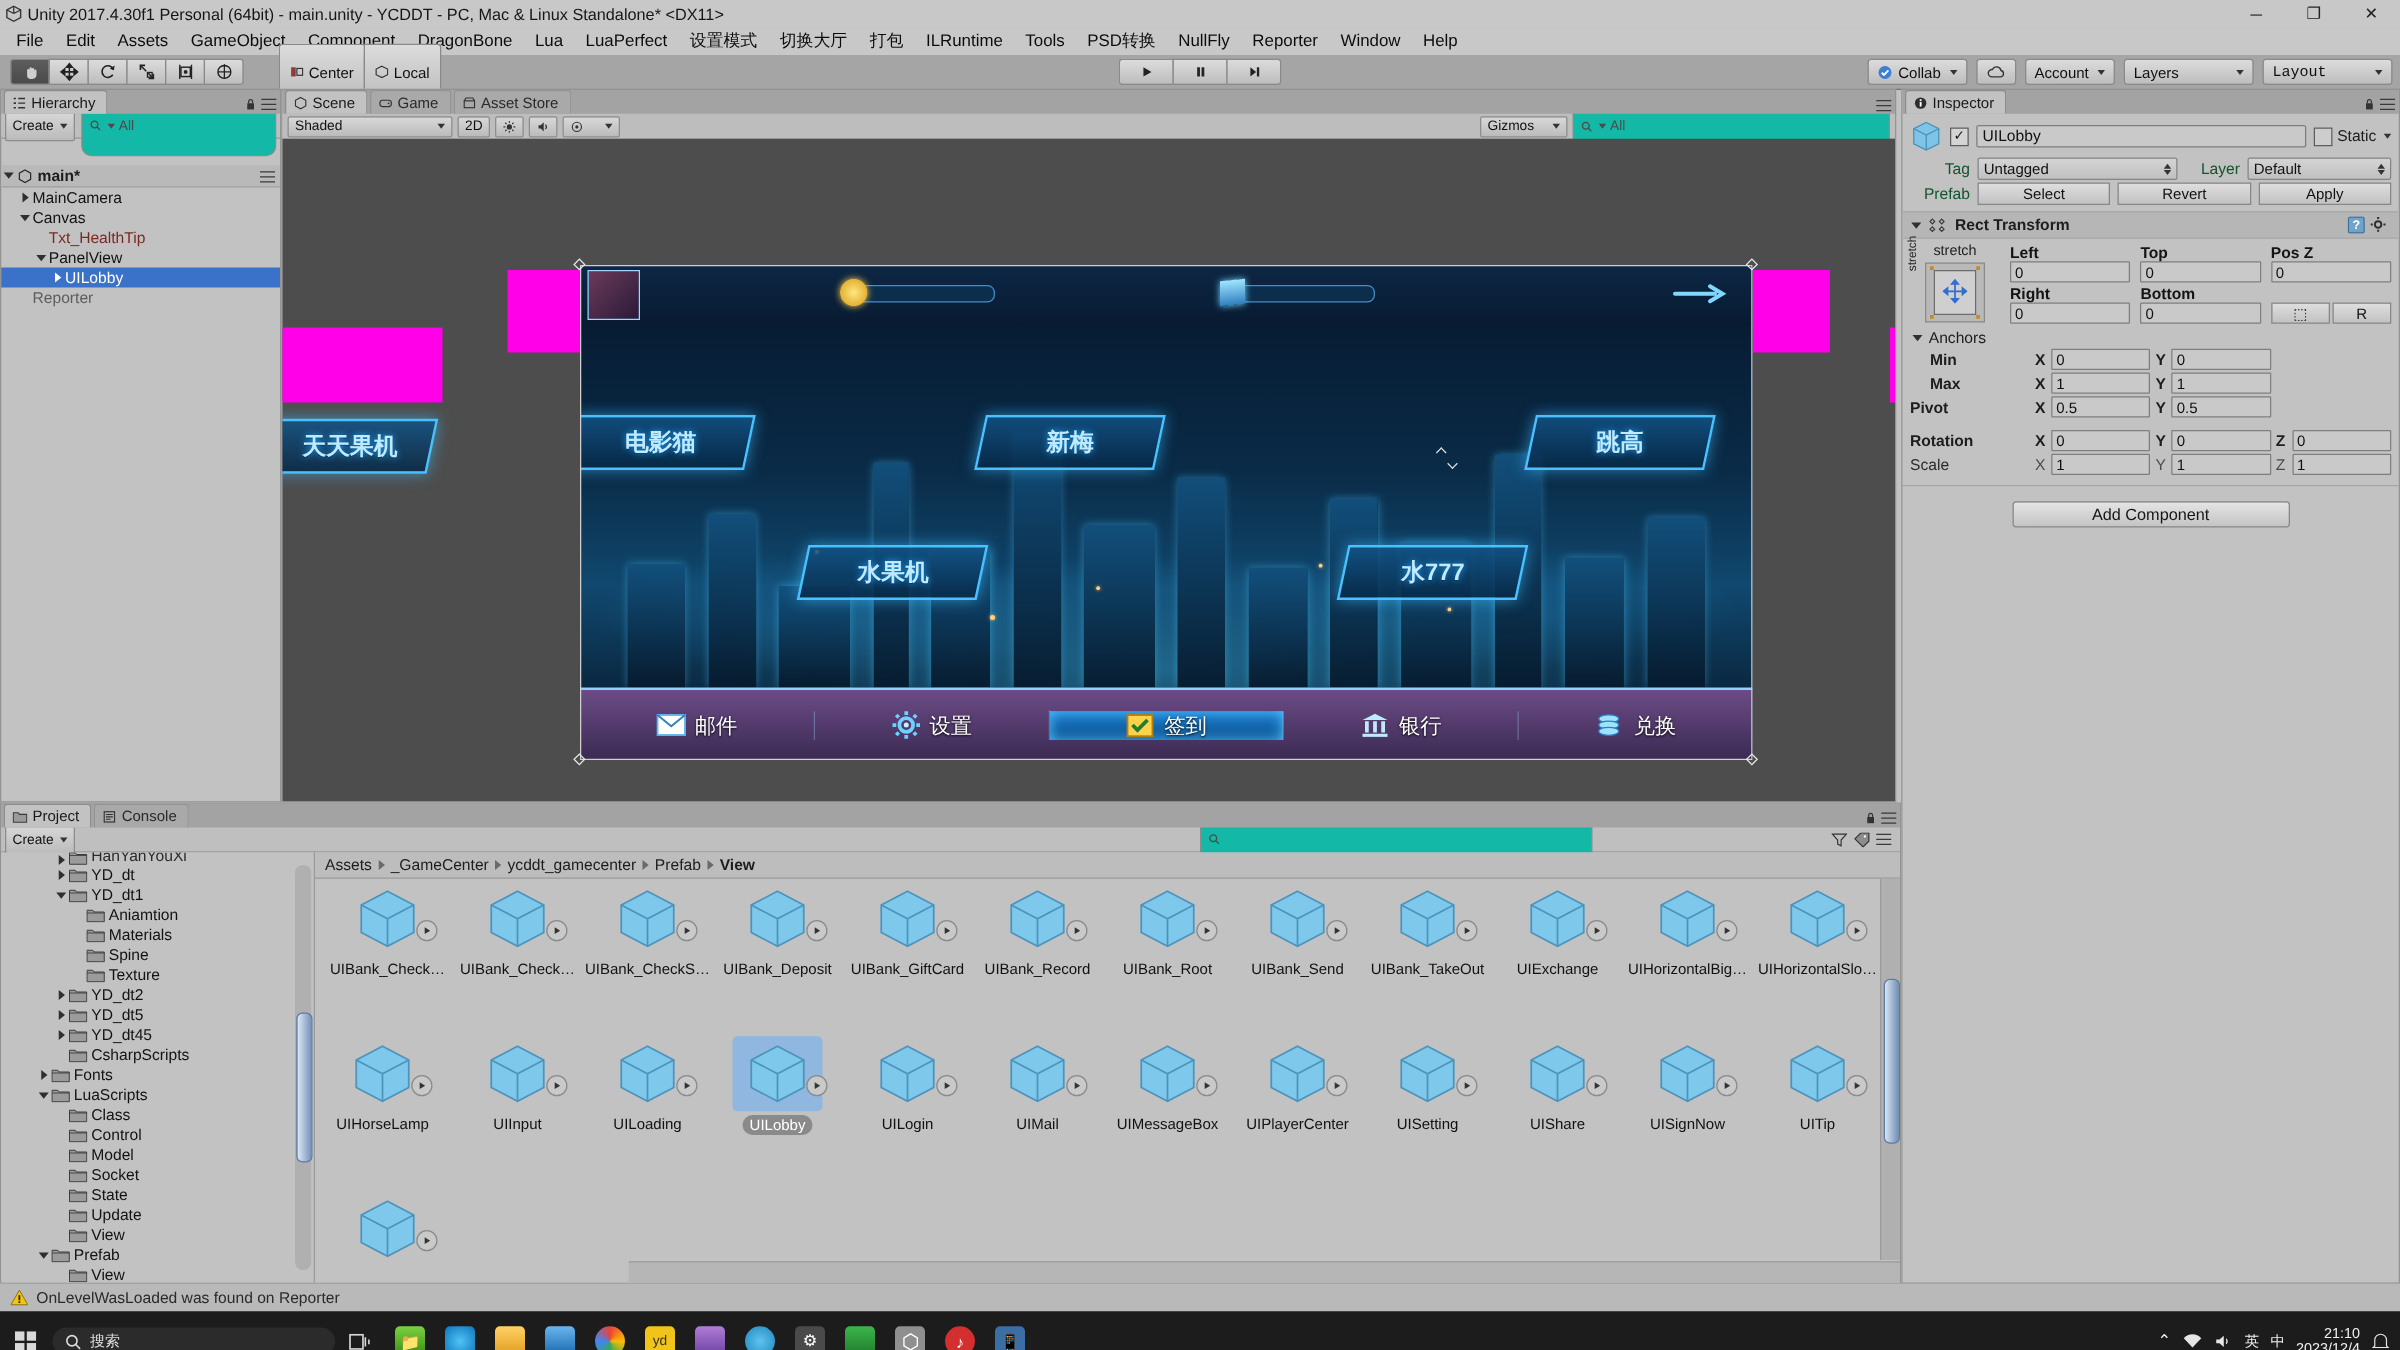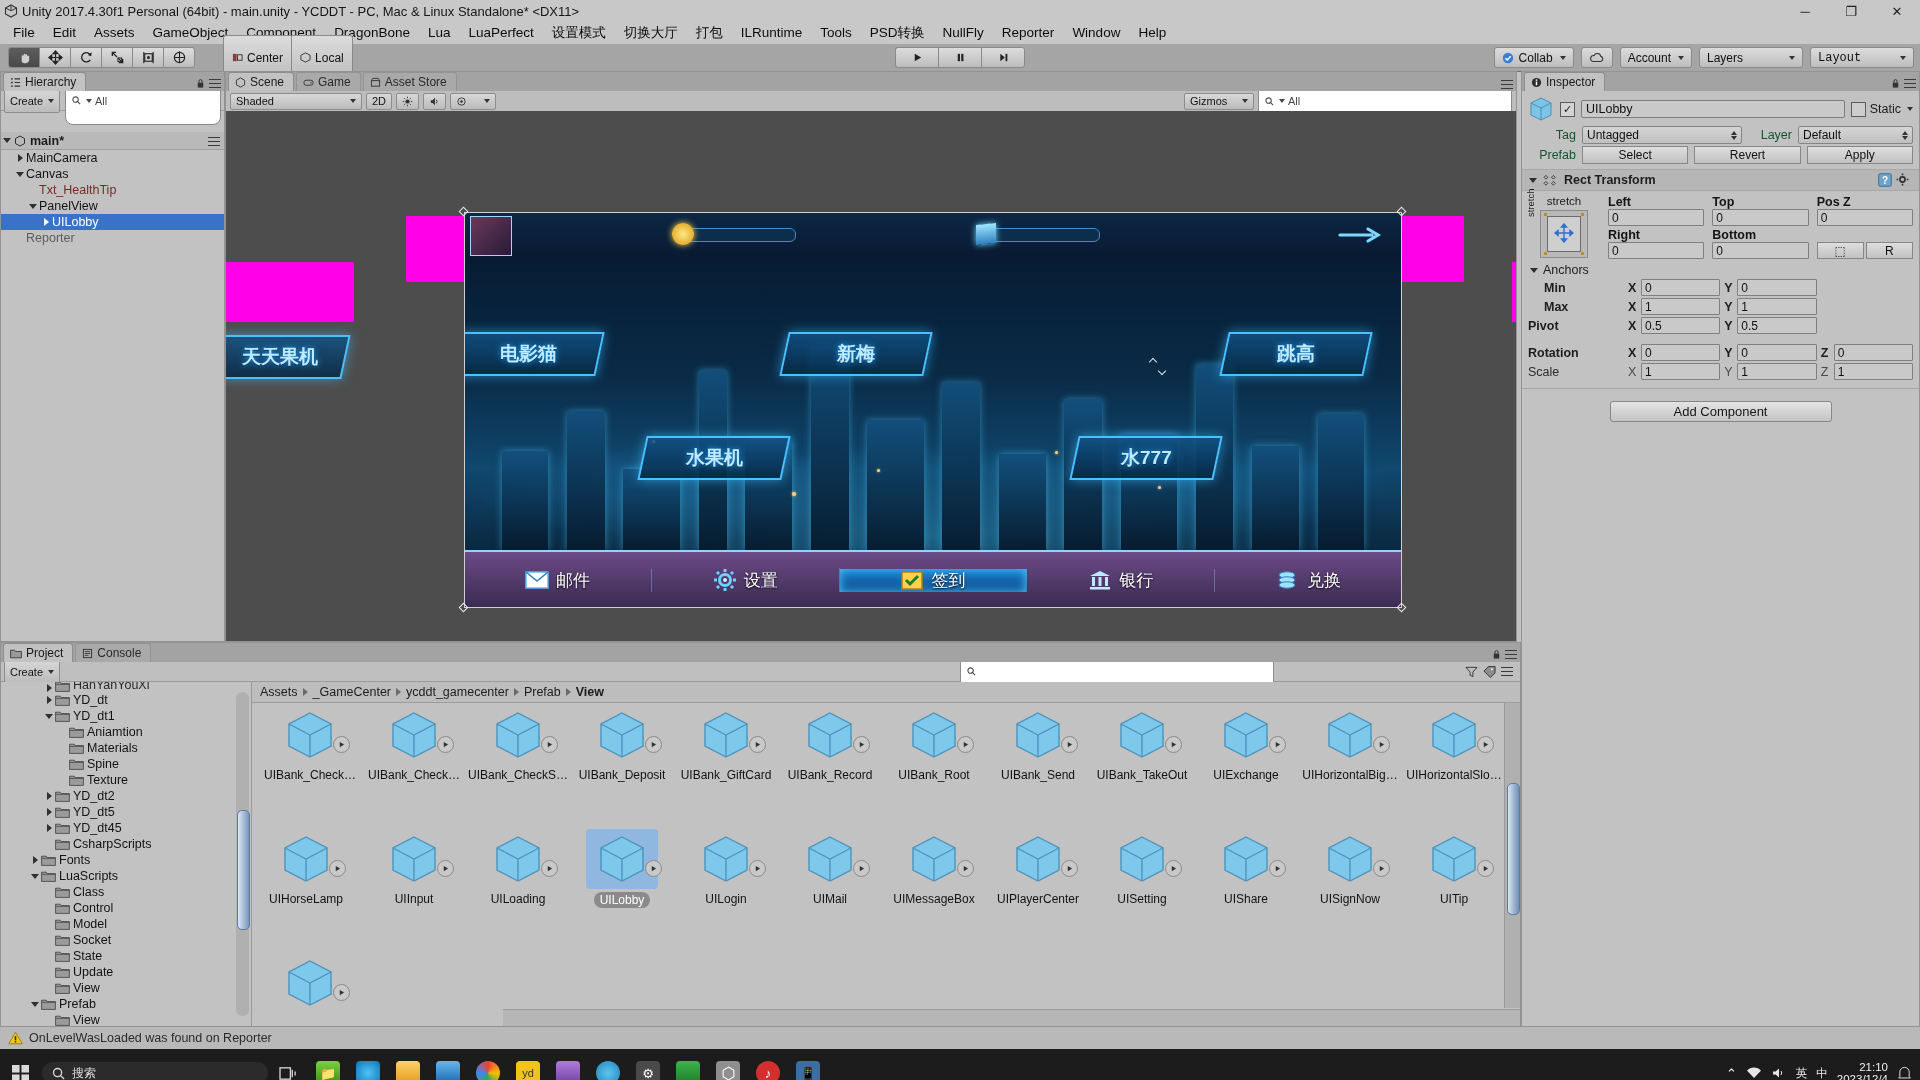--- a/index.html
+++ b/index.html
@@ -58,21 +58,21 @@
        border-radius:3px 3px 0 0;display:flex;align-items:center;gap:4px;font-size:12px;color:#1a1a1a;
        margin-left:2px;white-space:nowrap;}
   .tab.inactive{background:#a9a9a9;color:#2a2a2a;border-color:#949494;}
   .tabmenu{position:absolute;right:3px;bottom:2px;display:flex;align-items:center;gap:4px;}
   .hamb{width:12px;height:9px;display:flex;flex-direction:column;justify-content:space-between;}
   .hamb i{display:block;height:1px;background:#3a3a3a;width:100%;}
   .subbar{height:19px;background:#bfbfbf;border-bottom:1px solid #9a9a9a;display:flex;align-items:center;
           padding:0 3px;gap:5px;}
   .createbtn{height:15px;padding:4px 5px;background:linear-gradient(#d8d8d8,#bbb);border:1px solid #8d8d8d;
              border-radius:2px;display:flex;align-items:center;gap:3px;font-size:11px;color:#111;}
-  .searchbox{flex:1;height:15px;background:#ffffff;border:1px solid #8b8b8b;border-radius:8px;
+  .searchbox{flex:1;height:15px;background:#14b8a6;border:1px solid #8b8b8b;border-radius:8px;
              display:flex;align-items:center;padding:16px 6px;font-size:11px;color:#4a4a4a;gap:3px;}
 
   
   #hierarchy{left:0;top:71px;width:225px;height:571px;}
   .hrow{height:16px;display:flex;align-items:center;font-size:12.5px;color:#131313;white-space:nowrap;}
   .hrow.sel{background:#3a72c9;color:#fff;}
   .hrow.red{color:#7a2a22;}
   .hrow.dim{color:#5d5d5d;}
   .arrow{width:12px;display:flex;align-items:center;justify-content:center;flex:none;}
   .arrow i{width:0;height:0;border-top:4px solid transparent;border-bottom:4px solid transparent;

